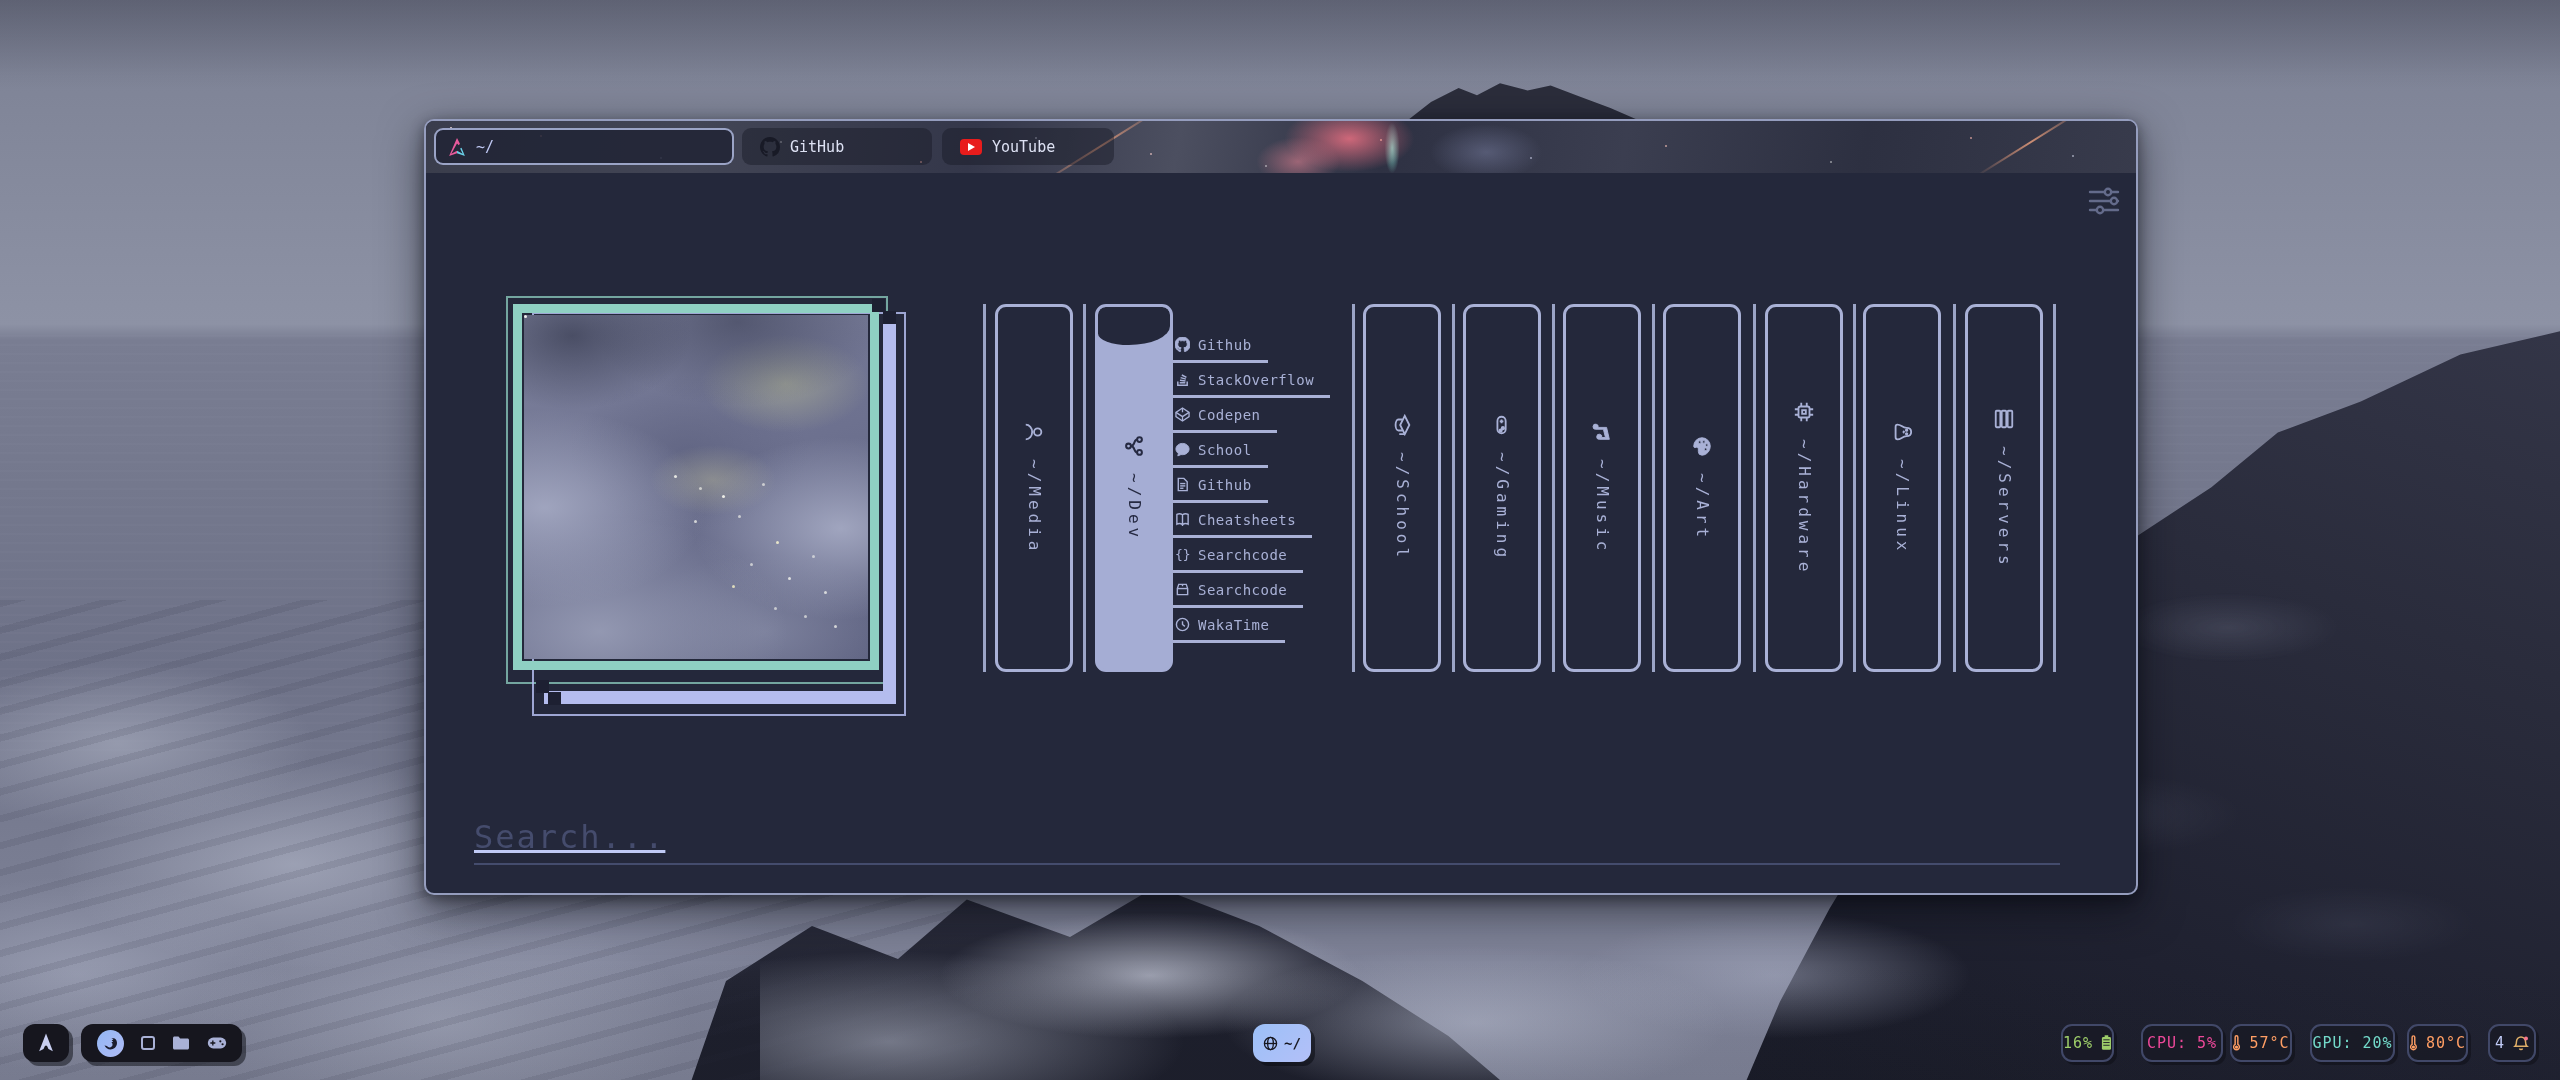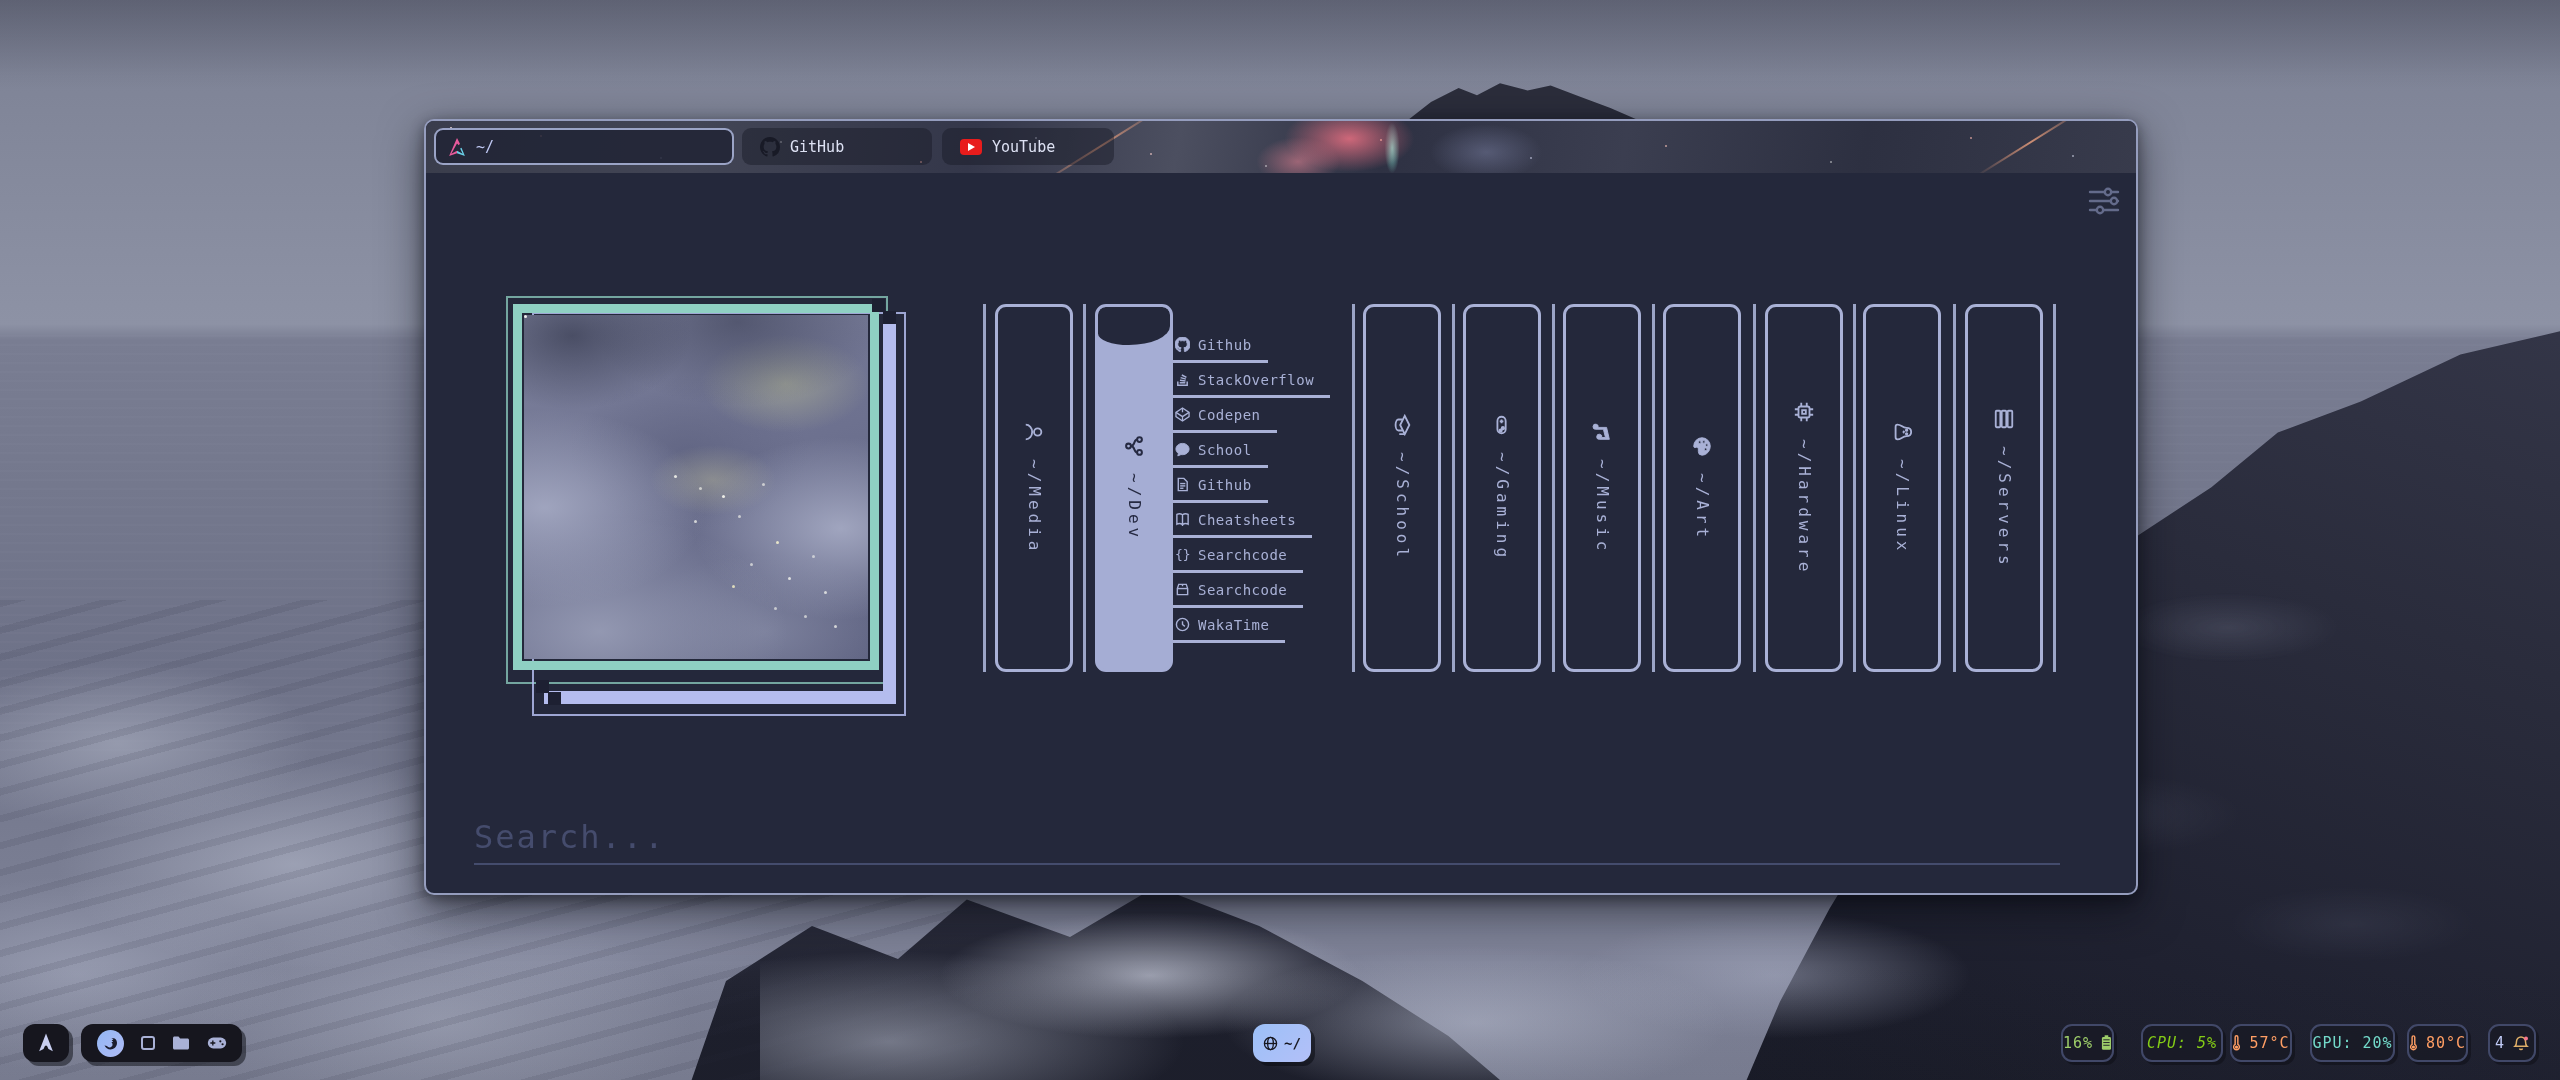--- a/index.html
+++ b/index.html
@@ -138,41 +138,41 @@
   .dlink { display:flex; align-items:center; gap:8px; width:max-content;
     border-bottom:3px solid #a9b1d6; padding:0 16px 4px 2px; margin-bottom:5px; height:30px; }
   .dlink .licon { width:15px; height:15px; display:flex; }
   .dlink .licon svg { width:15px; height:15px; fill:#a9b1d6; stroke:#a9b1d6; }
   .dlink .ltext { color:#a9b1d6; font-size:14px; letter-spacing:.5px; }
   .braces { color:#a9b1d6; font-size:13px; line-height:15px; }
 
   
   .search-input { position:absolute; left:48px; top:690px; width:1586px; height:54px; background:transparent;
     border:none; border-bottom:2px solid rgba(86,95,137,.65); outline:none; color:#c0caf5;
-    font-family:"DejaVu Sans Mono","Liberation Mono",monospace; font-size:32px; letter-spacing:2px; }
+    font-family:"DejaVu Sans Mono","Liberation Mono",monospace; font-size:32px; letter-spacing:2px;text-decoration:underline; }
   .search-input::placeholder { color:#454c6d; }
 
   
   .tbox { position:absolute; top:1024px; height:38px; background:#16161e; border-radius:12px;
     box-shadow:4px 4px 0 rgba(10,11,18,.5); display:flex; align-items:center; justify-content:center; }
   .launcher { left:23px; width:46px; }
   .dock { left:81px; width:161px; gap:17px; padding:0 12px; }
   .ws-circle { width:27px; height:27px; border-radius:50%;
     background:linear-gradient(135deg,#93b7f4,#b0bcf6); display:flex; align-items:center; justify-content:center; }
   .ws-square { width:14px; height:14px; border:2px solid #a9b1d6; border-radius:3px; }
   .titlepill { left:1253px; width:58px; background:linear-gradient(135deg,#9cc0f7,#b3c0f8);
     gap:6px; box-shadow:4px 4px 0 rgba(10,11,18,.55); }
   .titlepill .ttext { color:#16161e; font-size:14px; font-weight:bold; }
   .sbox { position:absolute; top:1024px; height:38px; background:rgba(26,27,38,.94); border:2px solid #414868;
     border-radius:11px; box-shadow:3px 3px 0 rgba(10,11,18,.45);
     display:flex; align-items:center; justify-content:center; gap:8px; font-size:15px; letter-spacing:1px; }
   .st-bat { left:2061px; width:53px; } .st-cpu { left:2141px; width:82px; }
   .st-ctemp { left:2230px; width:62px; } .st-gpu { left:2310px; width:85px; }
   .st-gtemp { left:2407px; width:61px; } .st-notif { left:2488px; width:48px; }
-  .green { color:#9ece6a; } .blue { color:#84cc16;font-style:italic; } .orange { color:#ff9e64; }
+  .green { color:#9ece6a; } .blue { color:#ec4899; } .orange { color:#ff9e64; }
   .teal { color:#73daca; } .lav { color:#c0caf5; }
 </style>
 </head>
 <body>
 
 <div class="wallpaper">
   <div class="wp-ripples"></div>
   <div class="wp-peak"></div>
   <div class="wp-rocks-right"></div>
   <div class="wp-rocks-bottom"></div>

